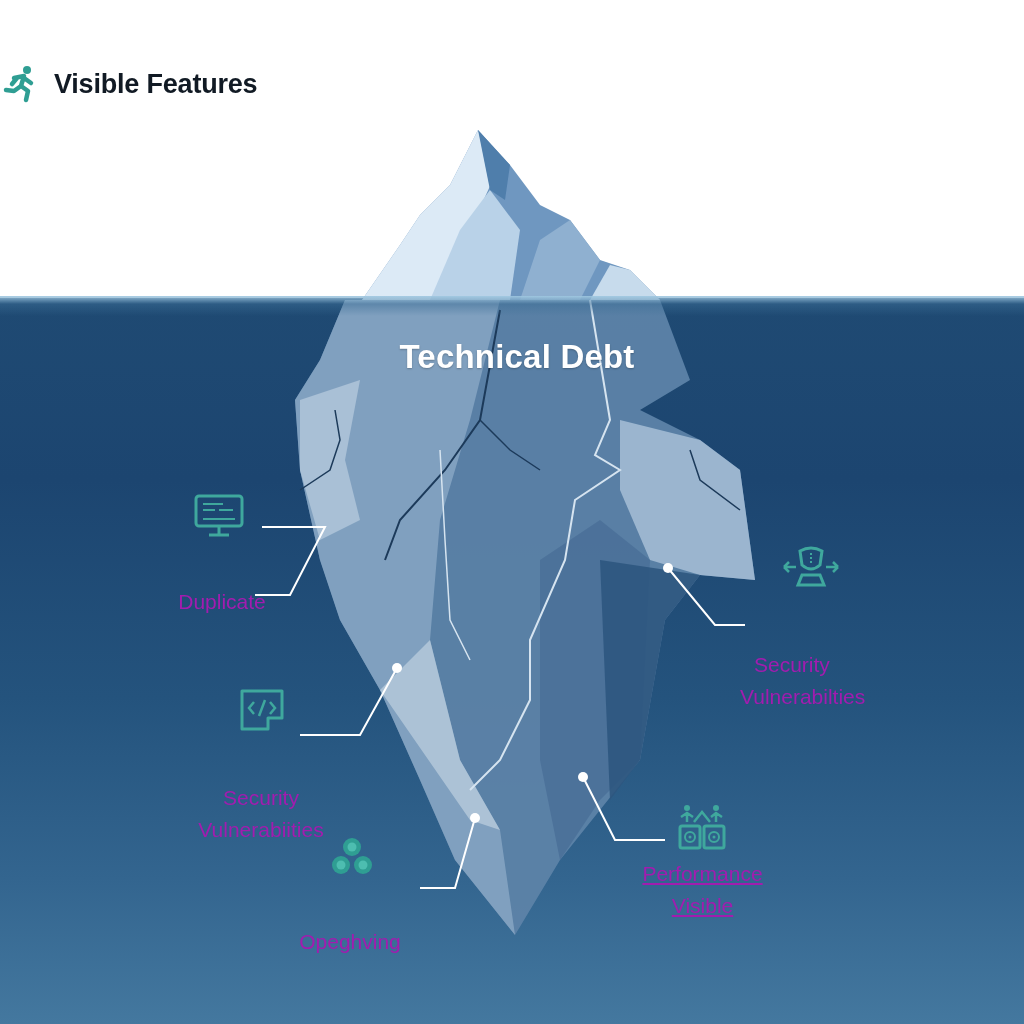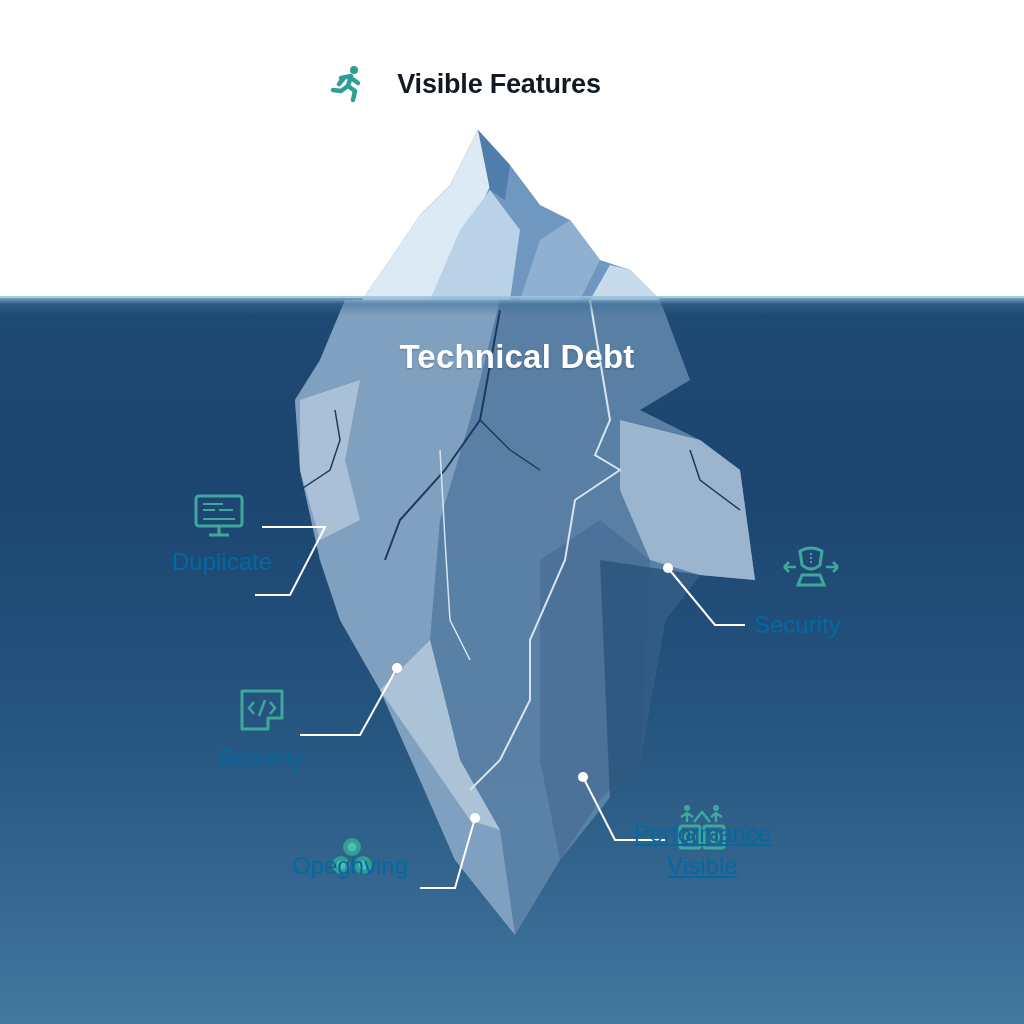--- a/index.html
+++ b/index.html
@@ -13,32 +13,33 @@
       position: absolute; left: 0; top: 298px; width: 1024px; height: 726px;
       background: linear-gradient(180deg, #1f4a73 0%, #1c4570 25%, #24537d 55%, #33658f 80%, #44789f 100%);
     }
     .waterline {
       position: absolute; left: 0; top: 296px; width: 1024px; height: 20px;
       background: linear-gradient(180deg, rgba(160,200,225,0.9) 0%, rgba(60,110,150,0.5) 40%, rgba(31,74,115,0) 100%);
     }
     svg.art { position: absolute; left: 0; top: 0; width: 1024px; height: 1024px; }
     .header {
       position: absolute; top: 64px; left: 0; width: 928px;
-      display: flex; justify-content: center; align-items: center; gap: 30px;
+      display: flex; align-items: center; gap: 14px;
     }
     .header .title { font-size: 27px; font-weight: bold; color: #111a24; letter-spacing: -0.2px; }
     .runner { width: 40px; height: 40px; }
     .center-title {
       position: absolute; top: 338px; left: 0; width: 1034px; text-align: center;
       font-size: 33px; font-weight: bold; color: #ffffff; letter-spacing: 0.2px;
       text-shadow: 0 1px 2px rgba(0,0,0,0.25);
     }
     .label {
-      position: absolute; color: #0369a1; font-size: 24px; line-height: 32px; text-align: center;
+      position: absolute; color: #a21caf; font-size: 21px; line-height: 32px; text-align: center;
       white-space: nowrap;
+      margin-top: 40px;
     }
     .icon { position: absolute; }
   </style>
 </head>
 <body>
 
 <div class="sky"></div>
 <div class="sea"></div>
 
 <svg class="art" viewBox="0 0 1024 1024">
@@ -111,39 +112,41 @@
 
 <svg class="icon" style="left:780px; top:545px; width:62px; height:46px;" viewBox="0 0 62 46">
   <path d="M20,6 Q31,0 42,6 L40,20 Q31,28 22,20 Z" fill="none" stroke="#3fa89d" stroke-width="3"></path>
   <line x1="31" y1="8" x2="31" y2="20" stroke="#3fa89d" stroke-width="2" stroke-dasharray="2,2"></line>
   <path d="M22,30 L40,30 L44,40 L18,40 Z" fill="none" stroke="#3fa89d" stroke-width="3"></path>
   <path d="M4,22 L16,22 M4,22 L9,17 M4,22 L9,27" stroke="#3fa89d" stroke-width="2.5" fill="none"></path>
   <path d="M46,22 L58,22 M58,22 L53,17 M58,22 L53,27" stroke="#3fa89d" stroke-width="2.5" fill="none"></path>
 </svg>
 <div class="label" style="left:740px; top:609px; width:170px; text-align:left;">
   <div style="padding-left:14px;">Security</div>
+  <div>Vulnerabilties</div>
 </div>
 
 <svg class="icon" style="left:238px; top:688px; width:48px; height:44px;" viewBox="0 0 48 44">
   <path d="M4,3 L44,3 L44,30 L30,30 L30,41 L4,41 Z" fill="none" stroke="#3fa89d" stroke-width="3" stroke-linejoin="round"></path>
   <path d="M16,14 L11,20 L16,26 M32,14 L37,20 L32,26 M27,12 L21,28" stroke="#3fa89d" stroke-width="2.5" fill="none"></path>
 </svg>
 <div class="label" style="left:168px; top:742px; width:186px;">
   <div>Security</div>
+  <div>Vulnerabiities</div>
 </div>
 
 <svg class="icon" style="left:327px; top:833px; width:50px; height:48px;" viewBox="0 0 50 48">
   <circle cx="25" cy="14" r="9" fill="#2f9e93"></circle>
   <circle cx="14" cy="32" r="9" fill="#2f9e93"></circle>
   <circle cx="36" cy="32" r="9" fill="#2f9e93"></circle>
   <circle cx="25" cy="14" r="4.5" fill="#4dbdb0"></circle>
   <circle cx="14" cy="32" r="4.5" fill="#4dbdb0"></circle>
   <circle cx="36" cy="32" r="4.5" fill="#4dbdb0"></circle>
 </svg>
-<div class="label" style="left:270px; top:850px; width:160px;">
+<div class="label" style="left:270px; top:886px; width:160px;">
   <div>Opeghving</div>
 </div>
 
 <svg class="icon" style="left:678px; top:804px; width:48px; height:48px;" viewBox="0 0 48 48">
   <circle cx="9" cy="4" r="3" fill="#3fa89d"></circle>
   <circle cx="38" cy="4" r="3" fill="#3fa89d"></circle>
   <path d="M3,13 L9,9 L15,13 M9,9 L9,18 M16,18 L24,8 L32,18 M33,13 L38,9 L44,13 M38,9 L38,18" stroke="#3fa89d" stroke-width="2.5" fill="none"></path>
   <rect x="2" y="22" width="20" height="22" rx="2" fill="none" stroke="#3fa89d" stroke-width="3"></rect>
   <rect x="26" y="22" width="20" height="22" rx="2" fill="none" stroke="#3fa89d" stroke-width="3"></rect>
   <circle cx="12" cy="33" r="5" fill="none" stroke="#3fa89d" stroke-width="2"></circle>

